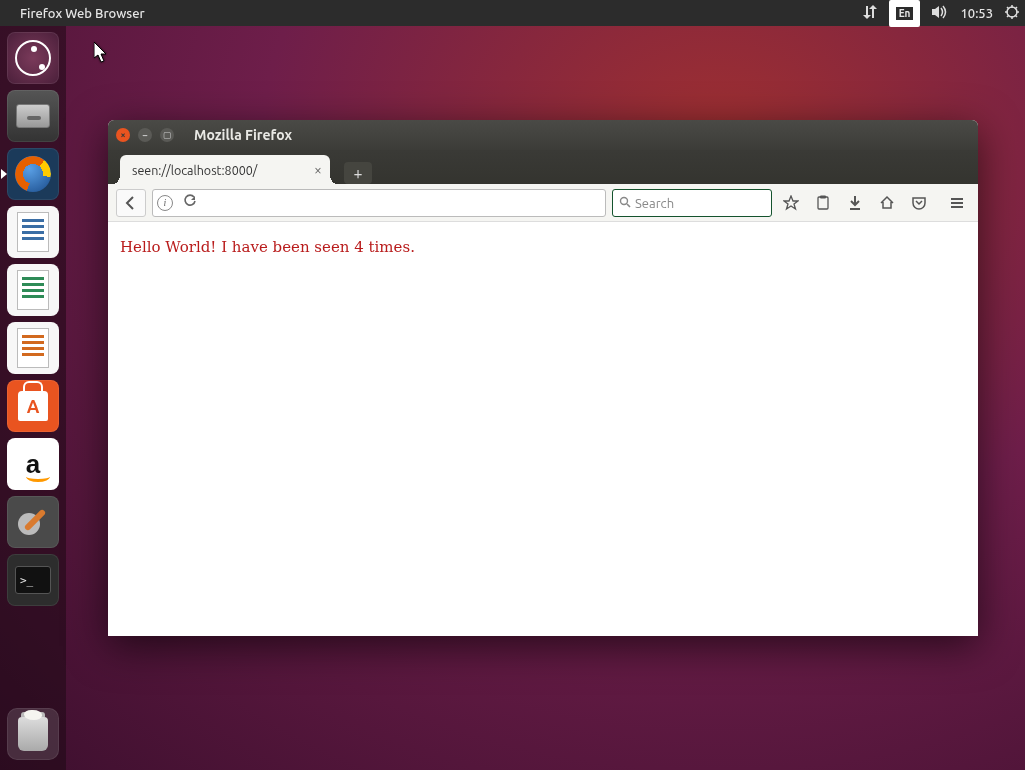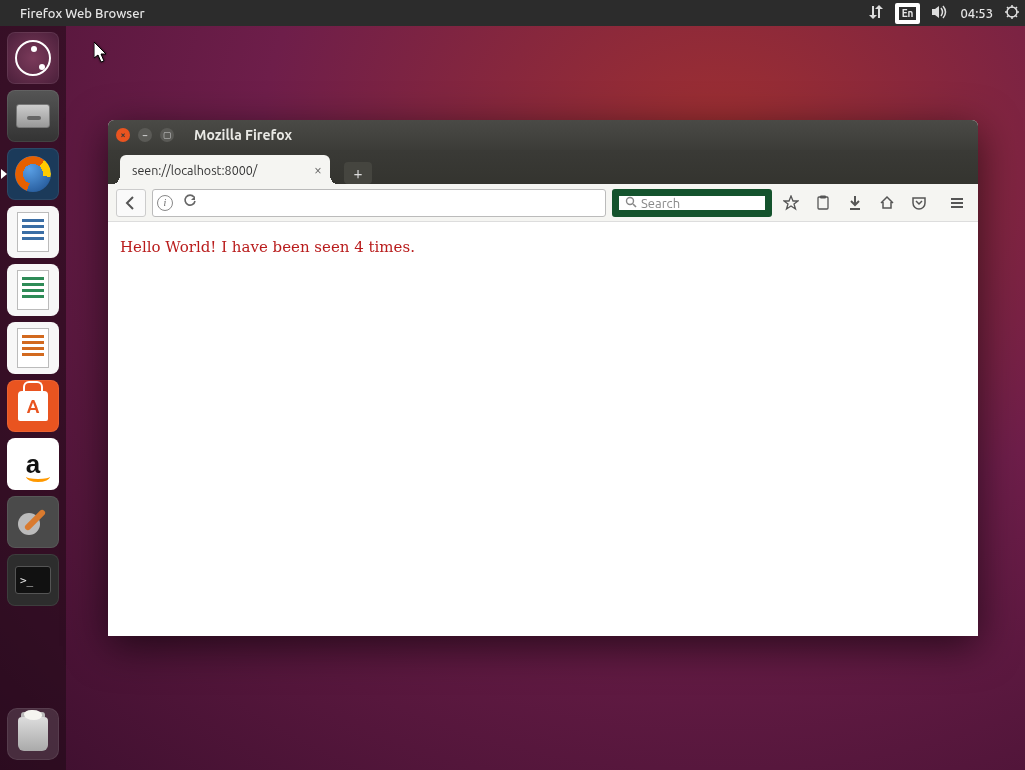--- a/index.html
+++ b/index.html
@@ -13,21 +13,21 @@
   .menubar {
     position: absolute; top: 0; left: 0; right: 0; height: 26px;
     background: #2c2c2c; color: #e6e6e6;
     display: flex; align-items: center; justify-content: space-between;
     padding: 0 6px 0 20px; font-size: 13px; font-weight: 500;
   }
   .menubar .right { display: flex; align-items: center; gap: 12px; }
   .menubar .right span, .menubar .right svg { color: #e6e6e6; fill: #e6e6e6; }
   .ind-en {
     font-size: 10px; font-weight: 600;
-    border: 4px solid #ffffff; border-radius: 2px; padding: 1px 3px;
+    border: 7px solid #ffffff; border-radius: 2px; padding: 1px 3px;
   }
 
   
   .launcher {
     position: absolute; top: 26px; left: 0; bottom: 0;
     width: 66px; background: rgba(30, 10, 20, 0.55);
     display: flex; flex-direction: column; align-items: center;
     padding-top: 6px; gap: 6px;
   }
   .launch-item {
@@ -112,21 +112,21 @@
   }
   .nav-btn { width: 30px; height: 28px; border:1px solid #ccc; border-radius:3px; background:#fafafa; display:flex; align-items:center; justify-content:center; color:#555; cursor:pointer;}
   .urlbar {
     flex: 1; height: 28px; border: 1px solid #bbb; border-radius: 3px;
     background: #fff; display: flex; align-items: center; padding: 0 4px; gap: 6px;
   }
   .urlbar .info { width:16px; height:16px; border:1px solid #888; border-radius:50%; display:flex; align-items:center; justify-content:center; font-size:10px; color:#666; font-style: italic; font-family: serif;}
   .urlbar .urltext { font-size: 13.5px; color:#333; flex:1; }
   .urlbar .urltext .dim { color: #999; }
   .urlbar .reload { color:#666; font-size:15px; cursor:pointer; padding: 0 4px; }
-  .searchbar { width: 160px; height: 28px; border: 7px solid #14532d; border-radius: 3px; background: #fff; display:flex; align-items:center; padding:0 6px; gap:4px; color:#888; font-size: 13px;}
+  .searchbar { width: 160px; height: 28px; border: 1px solid #14532d; border-radius: 3px; background: #fff; display:flex; align-items:center; padding:0 6px; gap:4px; color:#888; font-size: 13px;}
   .searchbar .mag { font-size: 12px; }
   .tool-icon { width: 26px; height: 26px; display:flex; align-items:center; justify-content:center; color:#555; cursor:pointer; }
   .tool-icon svg { width: 16px; height: 16px; fill: #555; }
   .content { padding: 16px 12px; font-family: "DejaVu Serif", Georgia, serif; font-size: 15px; color: #b91c1c; }
 
   
   .cursor { position: absolute; top: 42px; left: 94px; z-index: 999; }
   .cursor svg { filter: drop-shadow(0 0 1px rgba(0,0,0,0.7)); }
 </style>
 </head>
@@ -141,21 +141,21 @@
         </svg>
     </span>
     <span class="ind-en">En</span>
     <span>
       <svg width="16" height="14" viewBox="0 0 16 14">
           <path d="M0 4 h3 l4 -3 v12 l-4 -3 h-3 z" fill="#ddd"></path>
           <path d="M9 3 Q12 7 9 11" stroke="#ddd" stroke-width="1.5" fill="none"></path>
           <path d="M11 1 Q16 7 11 13" stroke="#ddd" stroke-width="1.5" fill="none"></path>
         </svg>
     </span>
-    <span>04:53</span>
+    <span>10:53</span>
     <span>
       <svg width="14" height="14" viewBox="0 0 14 14">
           <circle cx="7" cy="7" r="5" fill="none" stroke="#ddd" stroke-width="1.5"></circle>
         <line x1="7" y1="0" x2="7" y2="3" stroke="#ddd" stroke-width="1.5"></line>
           <line x1="7" y1="11" x2="7" y2="14" stroke="#ddd" stroke-width="1.5"></line>
         <line x1="0" y1="7" x2="3" y2="7" stroke="#ddd" stroke-width="1.5"></line>
           <line x1="11" y1="7" x2="14" y2="7" stroke="#ddd" stroke-width="1.5"></line>
         <line x1="2" y1="2" x2="4" y2="4" stroke="#ddd" stroke-width="1.5"></line>
           <line x1="10" y1="10" x2="12" y2="12" stroke="#ddd" stroke-width="1.5"></line>
         <line x1="2" y1="12" x2="4" y2="10" stroke="#ddd" stroke-width="1.5"></line>

